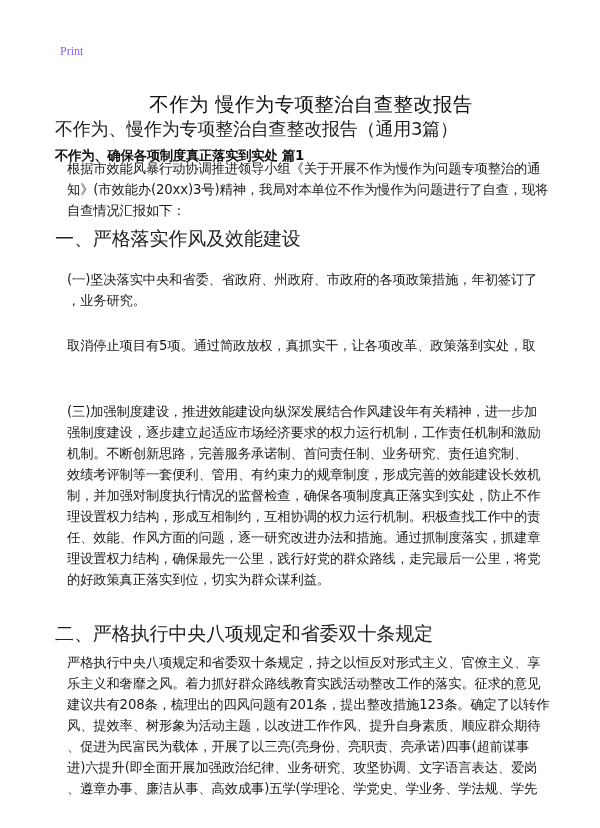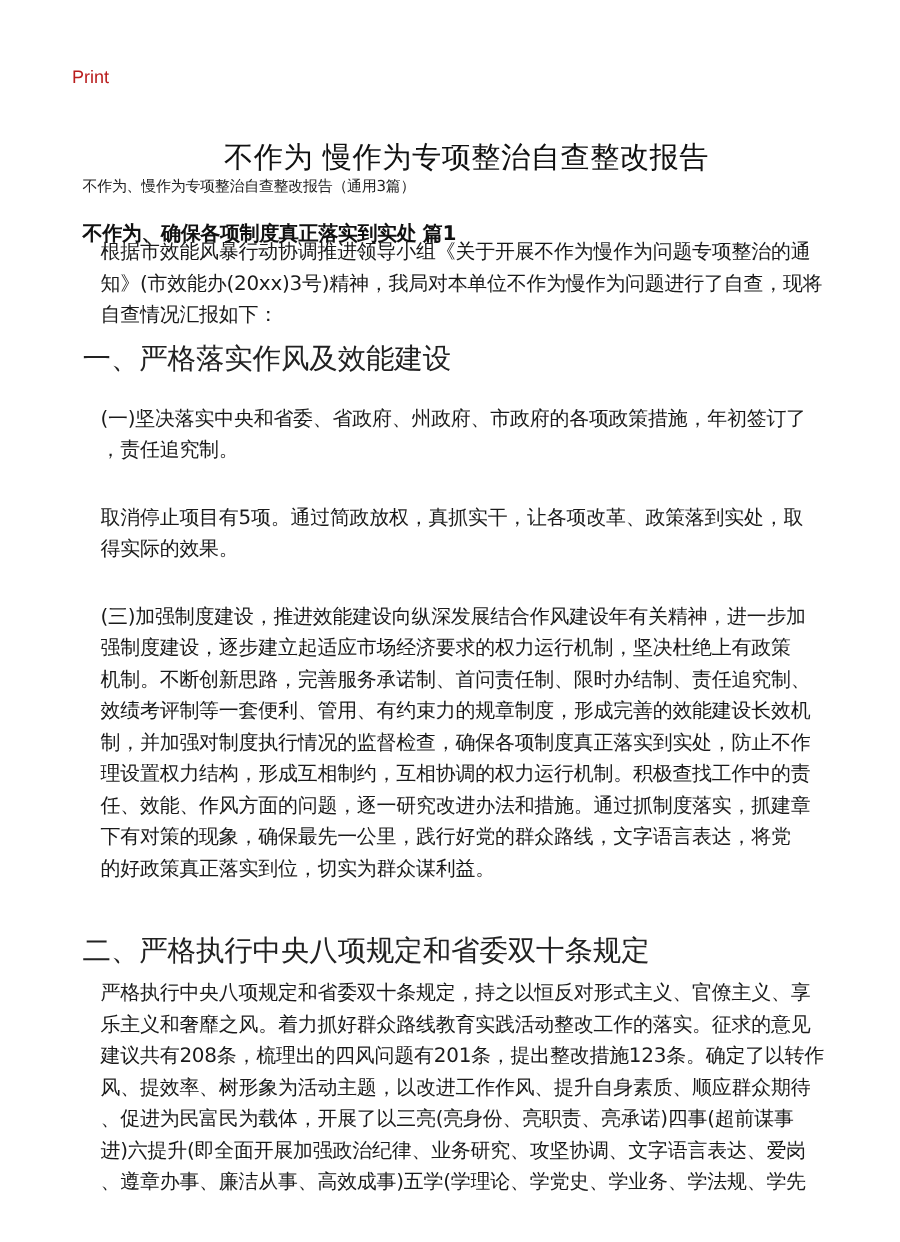--- a/index.html
+++ b/index.html
@@ -3,31 +3,31 @@
 <meta charset="utf-8">
 <style>
   html, body { margin: 0; padding: 0; background: #ffffff; }
   body {
     width: 600px; height: 828px; overflow: hidden;
     font-family: "DejaVu Sans", "Liberation Sans", sans-serif;
     color: #111;
     position: relative;
   }
   .print {
-    position: absolute; left: 48px; top: 44px;
-    font-family: Liberation Sans, sans-serif;
-    font-size: 12px; color: #b91c1c;
+    position: absolute; left: 60px; top: 44px;
+    font-family: Liberation Serif, serif;
+    font-size: 12px; color: #8b5cf6;
   }
   .title {
     position: absolute; left: 0; width: 600px; top: 80px;
     text-align: center; font-size: 19.5px; letter-spacing: 0.3px; color: #111;
   }
   .subtitle {
     position: absolute; left: 55px; top: 117px;
-    font-size: 10px; color: #222; letter-spacing: -0.2px;
+    font-size: 18px; color: #222; letter-spacing: -0.2px;
   }
   .section-head-bold {
     position: absolute; left: 55px; top: 147px;
     font-size: 13.4px; font-weight: bold; color: #111; letter-spacing: -0.3px;
   }
   .para {
     position: absolute; left: 67px; width: 492px;
     font-size: 13.3px; line-height: 21px; color: #1a1a1a;
     letter-spacing: -0.15px; text-align: justify;
   }
@@ -51,37 +51,36 @@
 <div class="para" style="top:158px;">
   <span class="ln">根据市效能风暴行动协调推进领导小组《关于开展不作为慢作为问题专项整治的通</span>
   <span class="ln">知》(市效能办(20xx)3号)精神，我局对本单位不作为慢作为问题进行了自查，现将</span>
   <span class="ln">自查情况汇报如下：</span>
 </div>
 
 <div class="heading" style="top:226px;">一、严格落实作风及效能建设</div>
 
 <div class="para" style="top:269px;">
   <span class="ln">(一)坚决落实中央和省委、省政府、州政府、市政府的各项政策措施，年初签订了</span>
-  <span class="ln">，责任追究制。</span>
+  <span class="ln">，业务研究。</span>
 </div>
 
 <div class="para" style="top:335px;">
   <span class="ln">取消停止项目有5项。通过简政放权，真抓实干，让各项改革、政策落到实处，取</span>
-  <span class="ln">得实际的效果。</span>
 </div>
 
 <div class="para" style="top:401px;">
   <span class="ln">(三)加强制度建设，推进效能建设向纵深发展结合作风建设年有关精神，进一步加</span>
-  <span class="ln">强制度建设，逐步建立起适应市场经济要求的权力运行机制，坚决杜绝上有政策</span>
-  <span class="ln">机制。不断创新思路，完善服务承诺制、首问责任制、限时办结制、责任追究制、</span>
+  <span class="ln">强制度建设，逐步建立起适应市场经济要求的权力运行机制，工作责任机制和激励</span>
+  <span class="ln">机制。不断创新思路，完善服务承诺制、首问责任制、业务研究、责任追究制、</span>
   <span class="ln">效绩考评制等一套便利、管用、有约束力的规章制度，形成完善的效能建设长效机</span>
   <span class="ln">制，并加强对制度执行情况的监督检查，确保各项制度真正落实到实处，防止不作</span>
   <span class="ln">理设置权力结构，形成互相制约，互相协调的权力运行机制。积极查找工作中的责</span>
   <span class="ln">任、效能、作风方面的问题，逐一研究改进办法和措施。通过抓制度落实，抓建章</span>
-  <span class="ln">下有对策的现象，确保最先一公里，践行好党的群众路线，文字语言表达，将党</span>
+  <span class="ln">理设置权力结构，确保最先一公里，践行好党的群众路线，走完最后一公里，将党</span>
   <span class="ln">的好政策真正落实到位，切实为群众谋利益。</span>
 </div>
 
 <div class="heading" style="top:621px;">二、严格执行中央八项规定和省委双十条规定</div>
 
 <div class="para" style="top:652px;">
   <span class="ln">严格执行中央八项规定和省委双十条规定，持之以恒反对形式主义、官僚主义、享</span>
   <span class="ln">乐主义和奢靡之风。着力抓好群众路线教育实践活动整改工作的落实。征求的意见</span>
   <span class="ln">建议共有208条，梳理出的四风问题有201条，提出整改措施123条。确定了以转作</span>
   <span class="ln">风、提效率、树形象为活动主题，以改进工作作风、提升自身素质、顺应群众期待</span>

